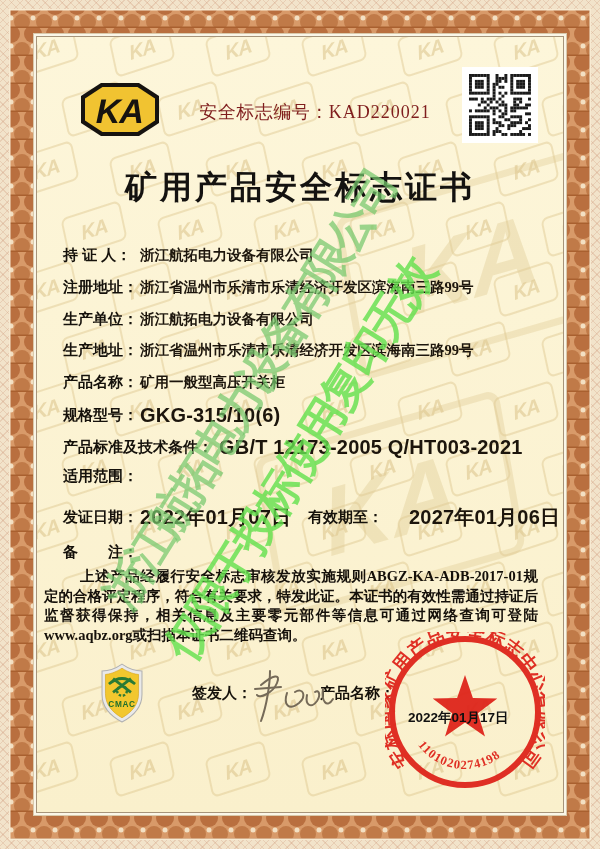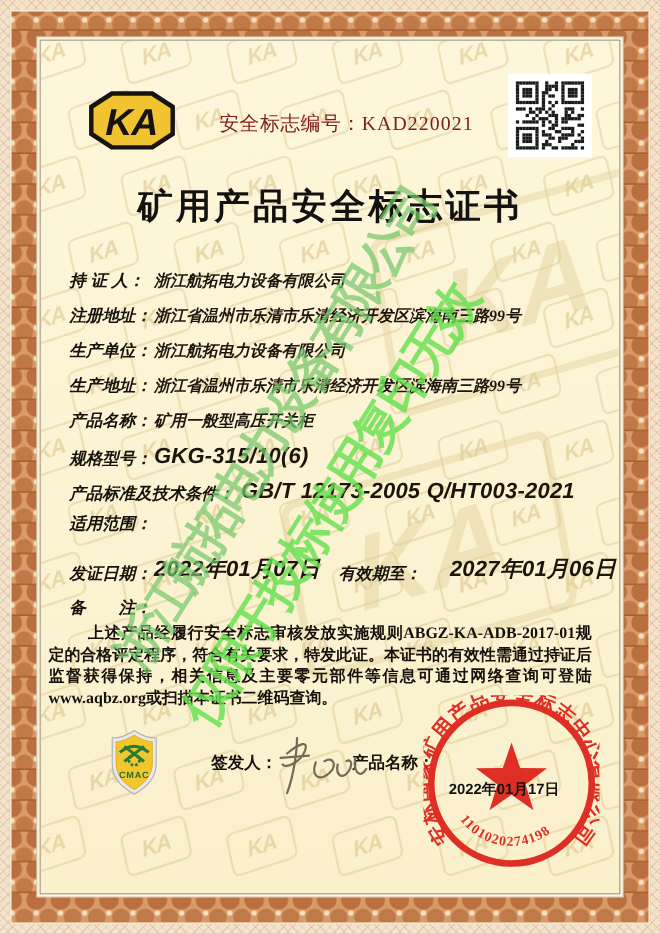--- a/index.html
+++ b/index.html
@@ -23,21 +23,21 @@
         font:italic 900 95px "Liberation Sans",sans-serif;
         display:flex;align-items:center;justify-content:center;
         transform:translate(-50%,-50%) rotate(-16deg) skewX(-6deg);}
   .content{position:absolute;inset:0;z-index:2;}
   .certno{position:absolute;left:190px;top:100px;width:250px;text-align:center;
         font-size:18px;color:#7f1d1d;letter-spacing:.5px;}
   .certno .no{font-family:"Liberation Serif",serif;letter-spacing:1px;}
   .qrbox{position:absolute;left:462px;top:67px;width:76px;height:76px;background:#fff;}
   .title{position:absolute;left:0;top:166px;width:100%;text-align:center;
         font-size:32px;font-weight:900;letter-spacing:3px;color:#141210;}
-  .row{position:absolute;left:63px;display:flex;align-items:flex-end;white-space:nowrap;font-style:italic;}
+  .row{position:absolute;left:63px;display:flex;align-items:center;white-space:nowrap;}
   .lbl{font-family:"Liberation Sans",sans-serif;font-weight:700;font-size:15px;color:#15110b;flex:none;}
   .w76{width:77px;}
   .val{font-size:14.5px;font-weight:700;color:#1c150c;}
   .val.kai{font-family:"Liberation Serif",serif;}
   .val.num{font-family:"Liberation Sans",sans-serif;font-size:20px;letter-spacing:.2px;}
   .val.wiv{width:168px;}
   .statement{position:absolute;left:44px;top:567px;width:494px;text-indent:36px;
         font-size:14.5px;font-weight:700;line-height:19.5px;color:#15100a;text-align:justify;}
   .footlbl{position:absolute;font-family:"Liberation Sans",sans-serif;font-weight:700;
         font-size:15px;color:#15110b;white-space:nowrap;}

